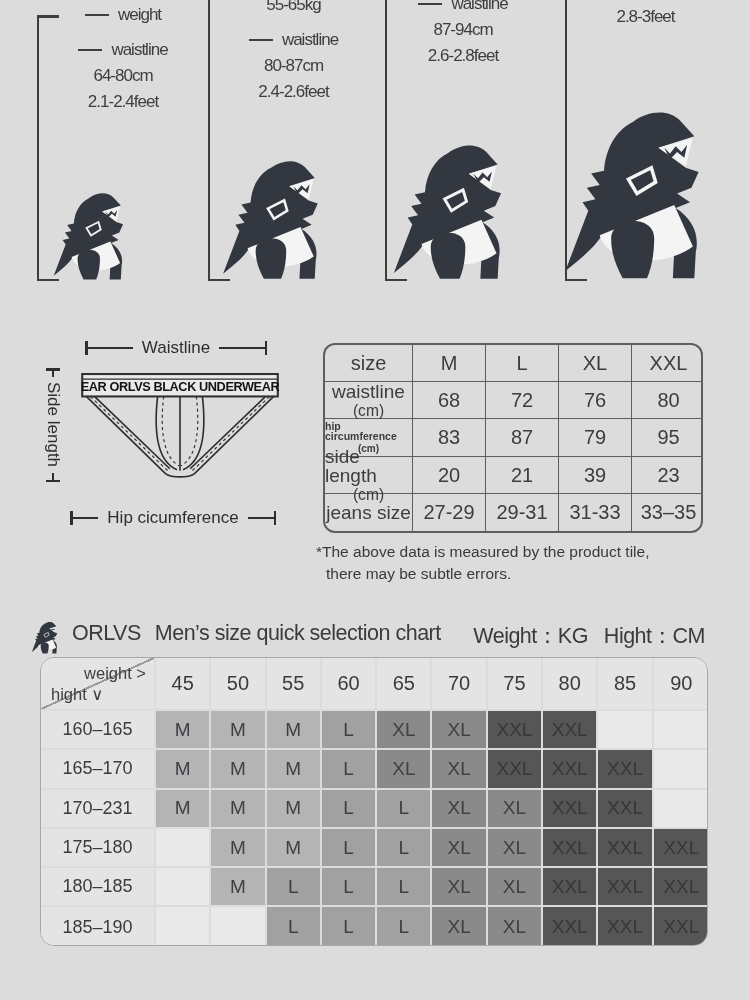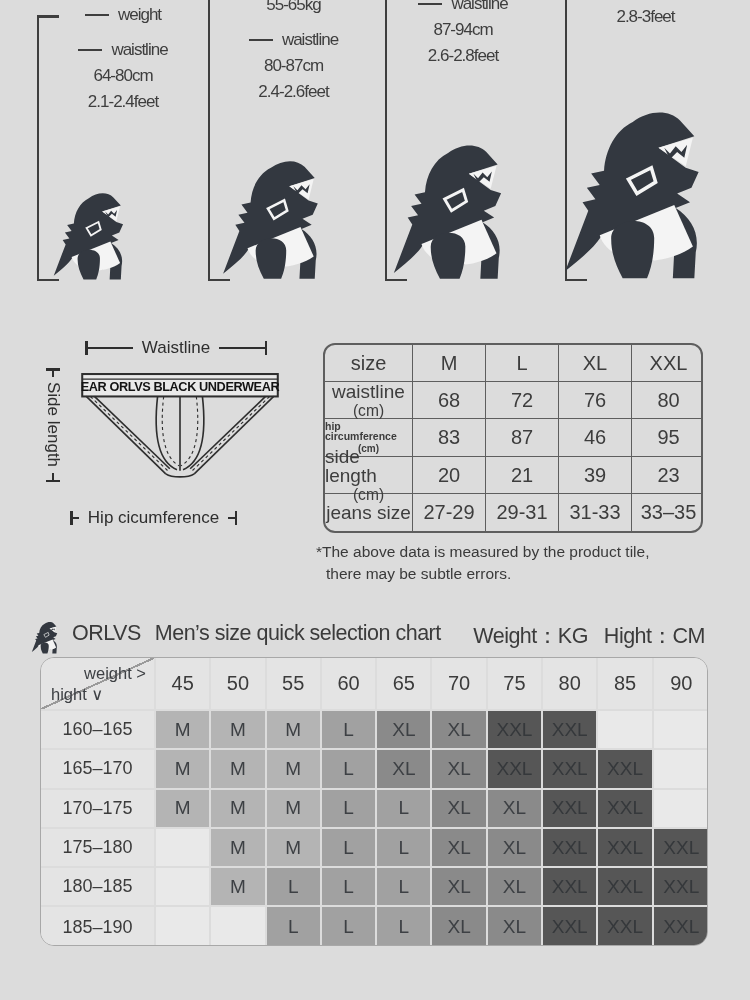--- a/index.html
+++ b/index.html
@@ -36,21 +36,21 @@
   .f2 .dino{left:218px;top:128px;width:112px;height:153px;}
   .f3 .dino{left:388px;top:108px;width:127px;height:173px;}
   .f4 .dino{left:558px;top:66px;width:158px;height:215px;}
 
   
   .measure{position:absolute;display:flex;align-items:center;font-size:17px;color:var(--line);}
   .measure .bar{width:2.5px;height:14px;background:var(--line);}
   .measure .ln{flex:1;height:2px;background:var(--line);}
   .measure .mtext{margin:0 9px;white-space:nowrap;}
   .m-waist{left:85px;top:338px;width:182px;}
-  .m-hip{left:70px;top:508px;width:167px;}
+  .m-hip{left:70px;top:508px;width:206px;}
   .m-side{left:42px;top:368px;height:114px;width:22px;flex-direction:column;}
   .m-side .bar{width:14px;height:2.5px;}
   .m-side .ln{width:2px;height:auto;flex:1;}
   .m-side .mtext{margin:5px 0;writing-mode:vertical-rl;}
   .uw{position:absolute;left:78px;top:372px;width:204px;height:110px;}
   .uw .band-text{font-size:12.5px;font-weight:bold;letter-spacing:-0.4px;fill:#141414;}
 
   .stable{position:absolute;left:323px;top:343px;width:380px;height:190px;
     display:grid;grid-template-columns:88px 73px 73px 73px 73px;grid-auto-rows:37.2px;
     border:2px solid var(--table-border);border-radius:12px;overflow:hidden;font-size:20px;}
@@ -218,21 +218,21 @@
       <div class="sc val">68</div>
       <div class="sc val">72</div>
       <div class="sc val">76</div>
       <div class="sc val lc">80</div>
       <div class="sc lab small">
         <div class="lab1">hip circumference</div>
         <div class="lab2">(cm)</div>
       </div>
       <div class="sc val">83</div>
       <div class="sc val">87</div>
-      <div class="sc val">46</div>
+      <div class="sc val">79</div>
       <div class="sc val lc">95</div>
       <div class="sc lab">
         <div class="lab1">side length</div>
         <div class="lab2">(cm)</div>
       </div>
       <div class="sc val">20</div>
       <div class="sc val">21</div>
       <div class="sc val">39</div>
       <div class="sc val lc">23</div>
       <div class="sc lab lr">
@@ -291,21 +291,21 @@
       <div class="mc vm">M</div>
       <div class="mc vm">M</div>
       <div class="mc vm">M</div>
       <div class="mc vl">L</div>
       <div class="mc vxl">XL</div>
       <div class="mc vxl">XL</div>
       <div class="mc vxxl">XXL</div>
       <div class="mc vxxl">XXL</div>
       <div class="mc vxxl">XXL</div>
       <div class="mc empty lc"></div>
-      <div class="mc hlab">170–175</div>
+      <div class="mc hlab">170–231</div>
       <div class="mc vm">M</div>
       <div class="mc vm">M</div>
       <div class="mc vm">M</div>
       <div class="mc vl">L</div>
       <div class="mc vl">L</div>
       <div class="mc vxl">XL</div>
       <div class="mc vxl">XL</div>
       <div class="mc vxxl">XXL</div>
       <div class="mc vxxl">XXL</div>
       <div class="mc empty lc"></div>

